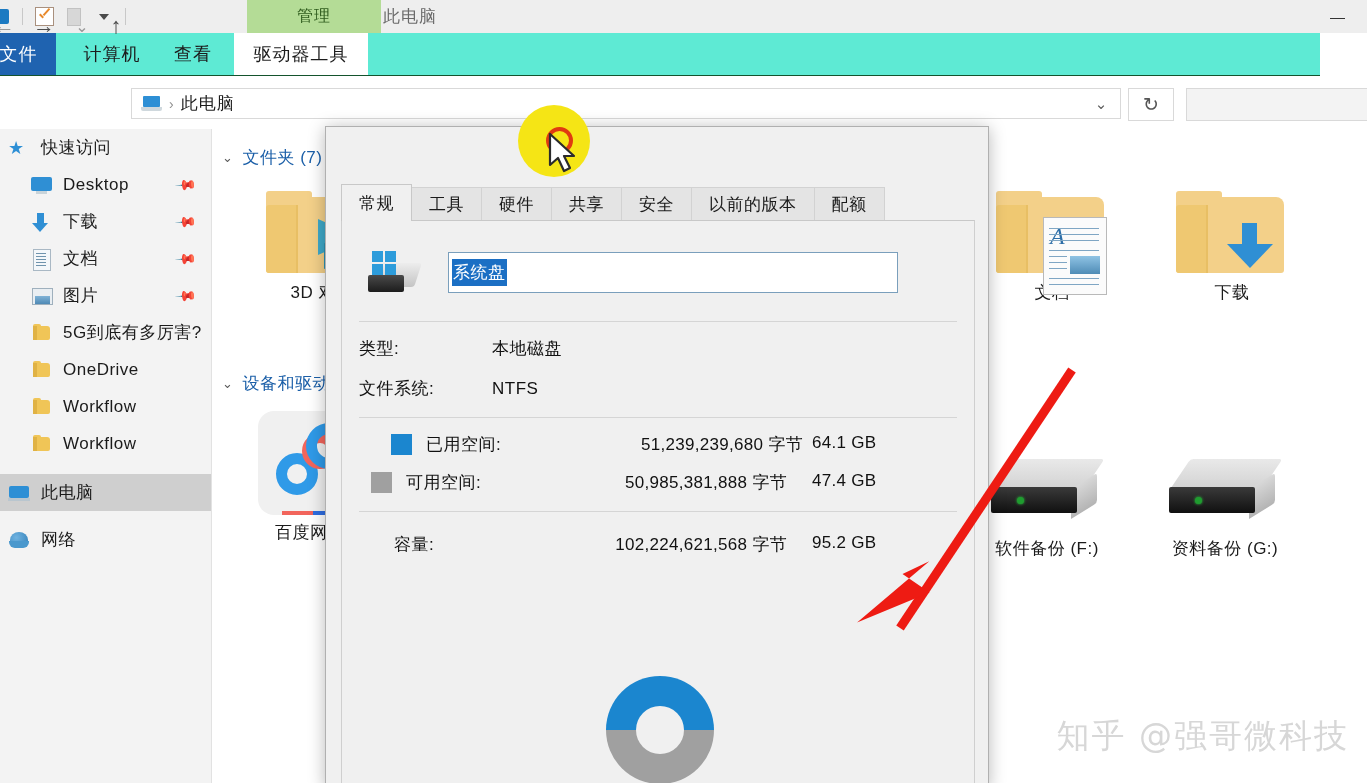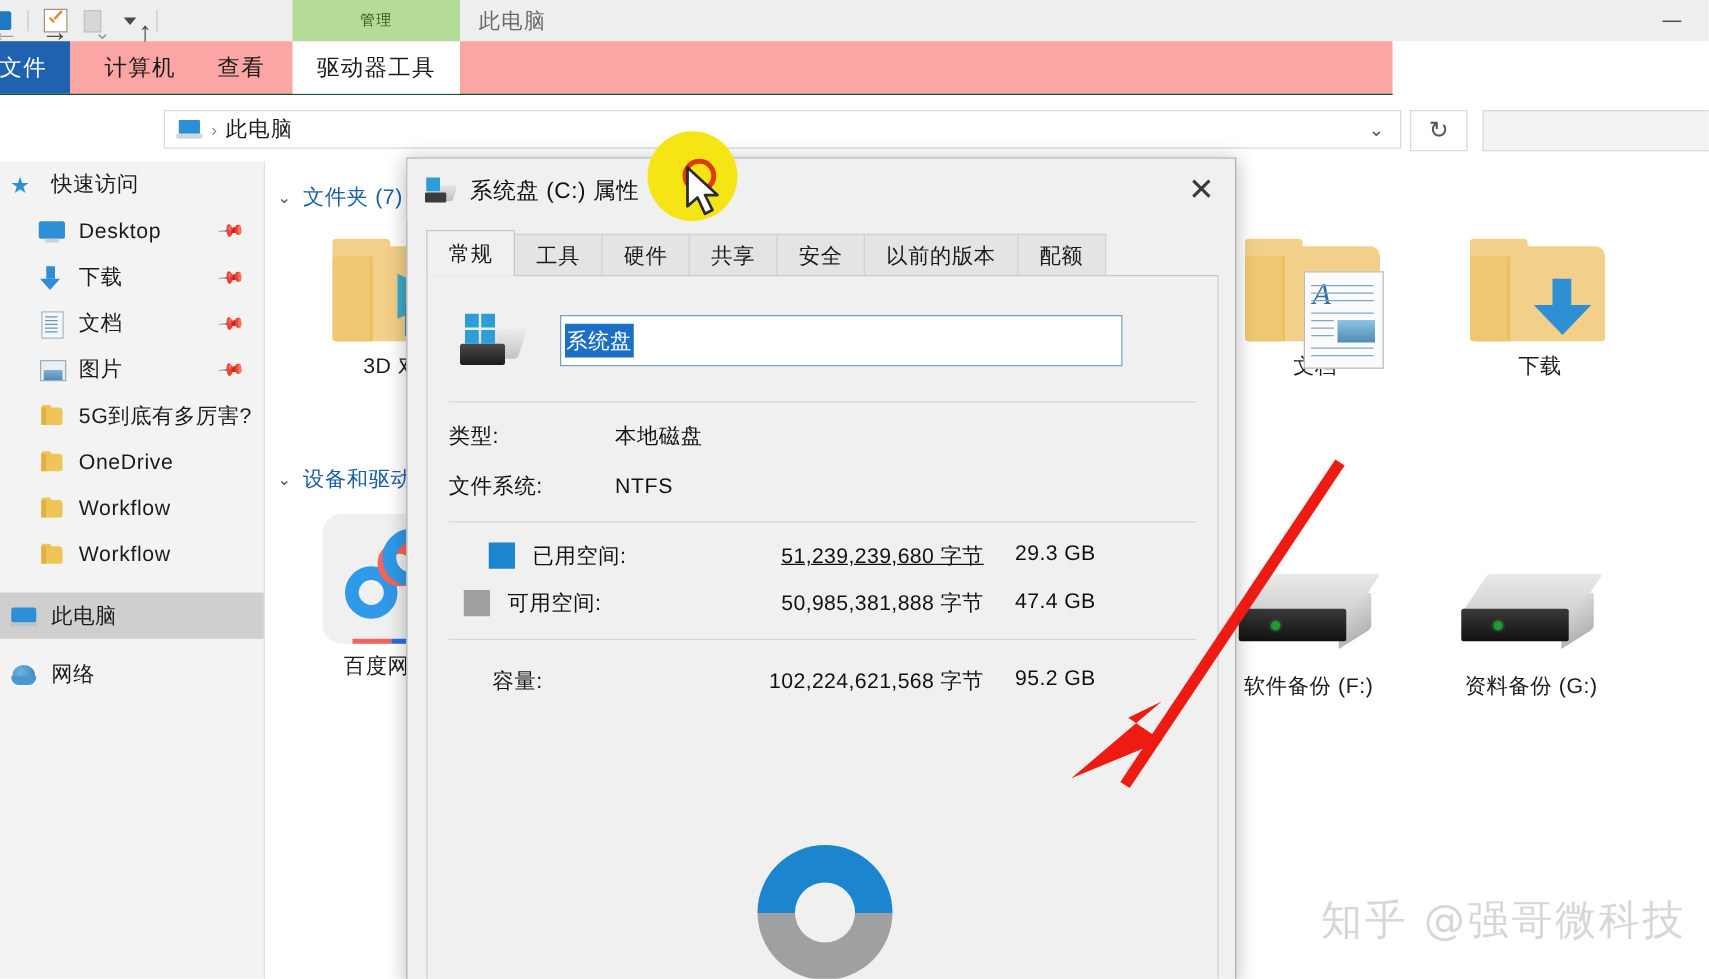--- a/index.html
+++ b/index.html
@@ -17,27 +17,27 @@
   .qat-left{position:absolute;left:-14px;top:0;height:33px;display:flex;align-items:center;gap:0px;}
   .qat-ico{width:30px;height:33px;display:flex;align-items:center;justify-content:center;}
   .qat-sep{width:1px;height:17px;background:#c8c8c8;margin:0 6px;}
   .win-logo{width:15px;height:15px;background:#1b7ac2;border-radius:2px;}
   .chk-box{width:17px;height:17px;border:1px solid #a9907e;background:#fff;position:relative;}
   .chk-box:after{content:"";position:absolute;left:3px;top:7px;width:5px;height:2px;background:#e8892b;transform:rotate(45deg);}
   .chk-box:before{content:"";position:absolute;left:6px;top:3px;width:9px;height:2px;background:#e8892b;transform:rotate(-48deg);}
   .pg-ico{width:12px;height:16px;background:#d7d7d7;border:1px solid #c2c2c2;}
   .caret-dn{width:0;height:0;border-left:5px solid transparent;border-right:5px solid transparent;border-top:6px solid #4a4a4a;}
 
-  .mgmt-tab{position:absolute;left:234px;top:0;width:134px;height:33px;background:#b4dc96;
-            display:flex;align-items:center;justify-content:center;color:#2e5b1d;font-size:12px;letter-spacing:1px;}
+  .mgmt-tab{position:absolute;left:247px;top:0;width:134px;height:33px;background:#b4dc96;
+            display:flex;align-items:center;justify-content:center;color:#2e5b1d;font-size:16px;letter-spacing:1px;}
   .thispc-lbl{position:absolute;left:383px;top:0;height:33px;display:flex;align-items:center;color:#6a6a6a;font-size:17px;letter-spacing:1px;}
   .win-min{position:absolute;right:22px;top:0;height:33px;display:flex;align-items:center;color:#333;font-size:15px;}
 
   
-  .tabrow{position:absolute;left:0;top:33px;width:1114px;height:42px;background:#fca5a5;border-bottom:4px solid #14532d;}
+  .tabrow{position:absolute;left:0;top:33px;width:1320px;height:42px;background:#5eead4;border-bottom:4px solid #14532d;}
   .tab-file{position:absolute;left:-19px;top:0;width:75px;height:42px;background:#1f63b0;color:#fff;
             display:flex;align-items:center;justify-content:center;font-size:18px;letter-spacing:1px;}
   .tab{position:absolute;top:0;height:42px;display:flex;align-items:center;justify-content:center;
        font-size:18px;color:#1c1c1c;letter-spacing:1px;}
   .tab-drive{position:absolute;left:234px;top:0;width:134px;height:42px;background:#ffffff;
              display:flex;align-items:center;justify-content:center;font-size:18px;color:#1c1c1c;letter-spacing:1px;}
 
   
   .addrbar{position:absolute;left:0;top:76px;width:1367px;height:52px;background:#ffffff;}
   .nav-btn{position:absolute;top:8px;width:36px;height:36px;display:flex;align-items:center;justify-content:center;
@@ -399,29 +399,20 @@
   </div>
 </div>
 
 <svg class="arrow-red" width="260" height="300" viewBox="0 0 260 300">
   <line x1="232" y1="10" x2="60" y2="268" stroke="#ee1b13" stroke-width="9"></line>
   <polygon points="22,300 78,245 46,238 66,216" fill="#ee1b13" transform="translate(8,-24) rotate(22 50 260)"></polygon>
 </svg>
 
 <div id="dlg">
 
-  <div class="dlg-title">
-    <div class="dlg-ico">
-      <div class="body"></div>
-        <div class="dark"></div>
-        <div class="flag"></div>
-    </div>
-    <span class="dlg-title-txt">系统盘 (C:) 属性</span>
-    <div class="dlg-close">✕</div>
-  </div>
 
   <div class="dlg-tabs">
     <div class="dtab active">常规</div>
     <div class="dtab">工具</div>
     <div class="dtab">硬件</div>
     <div class="dtab">共享</div>
     <div class="dtab">安全</div>
     <div class="dtab">以前的版本</div>
     <div class="dtab">配额</div>
   </div>
@@ -454,22 +445,22 @@
       <span class="kv-k">文件系统:</span>
       <span>NTFS</span>
     </div>
 
     <div class="hr" style="left:17px;top:196px;width:598px;"></div>
 
     <div class="kvrow" style="left:17px;top:212px;padding-left:32px;">
       <span class="swatch" style="background:#1b86cf;"></span>
       <span class="kv-k">已用空间:</span>
     </div>
-    <div class="kv-bytes" style="left:200px;top:212px;width:245px;text-decoration:underline;">51,239,239,680 字节</div>
-    <div class="kv-gb" style="left:470px;top:212px;">29.3 GB</div>
+    <div class="kv-bytes" style="left:216px;top:212px;width:245px;">51,239,239,680 字节</div>
+    <div class="kv-gb" style="left:470px;top:212px;">64.1 GB</div>
 
     <div class="kvrow" style="left:17px;top:250px;margin-left:12px;">
       <span class="swatch" style="background:#a0a0a0;"></span>
       <span class="kv-k">可用空间:</span>
     </div>
     <div class="kv-bytes" style="left:200px;top:250px;width:245px;">50,985,381,888 字节</div>
     <div class="kv-gb" style="left:470px;top:250px;">47.4 GB</div>
 
     <div class="hr" style="left:17px;top:290px;width:598px;"></div>
 

